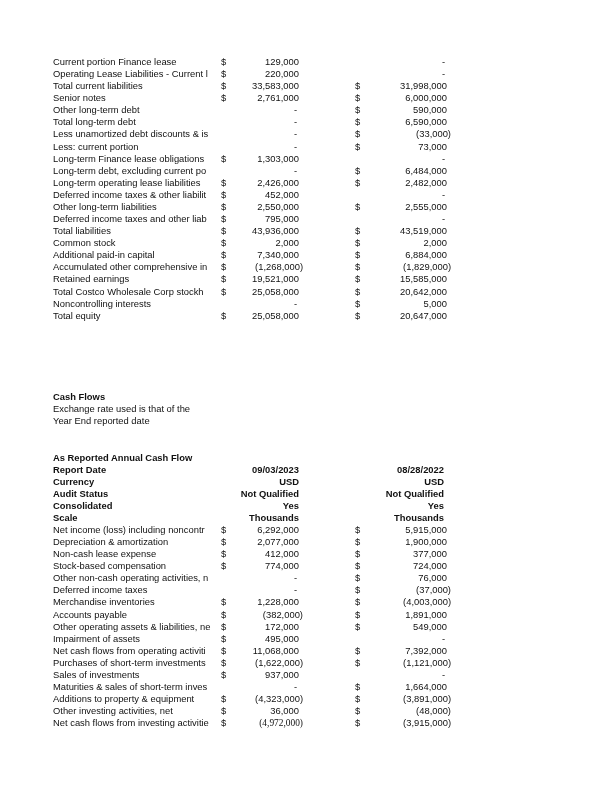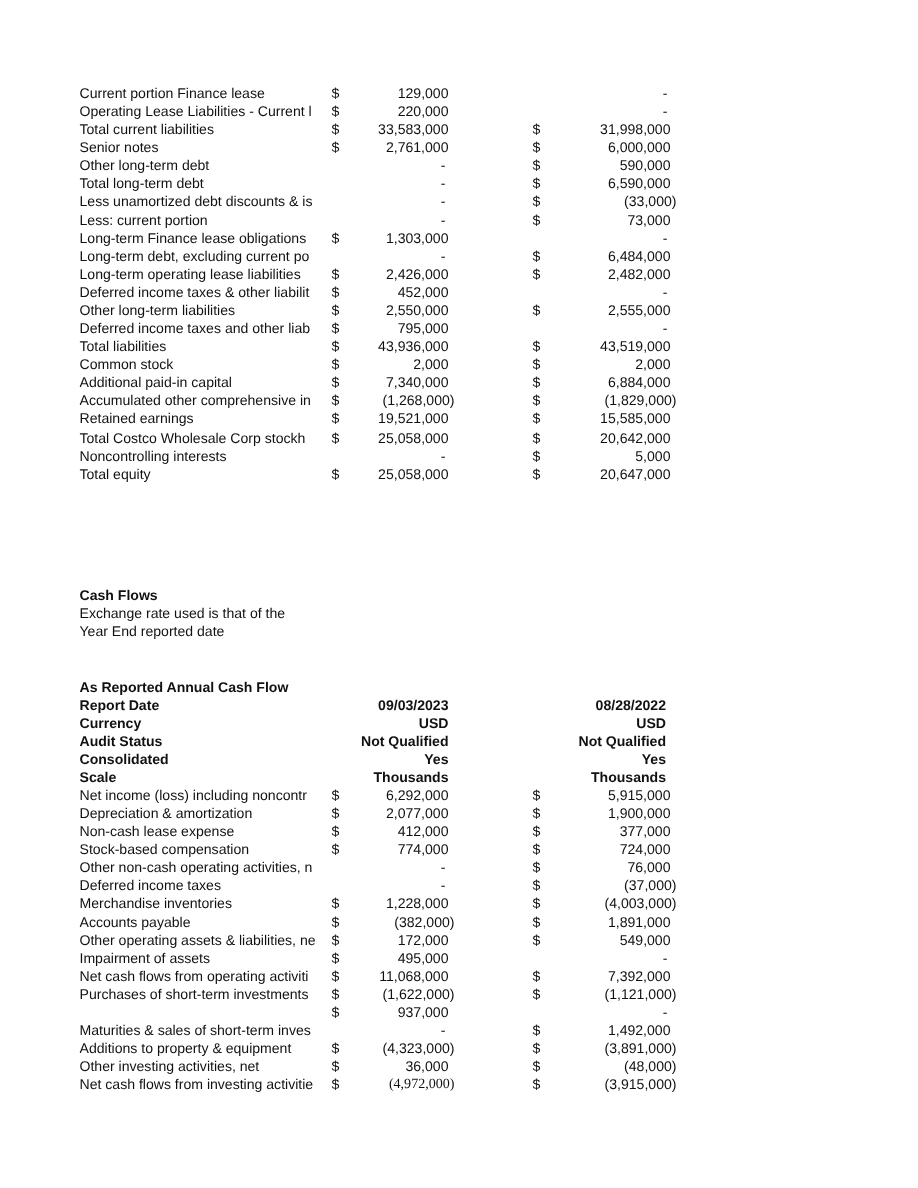--- a/index.html
+++ b/index.html
@@ -278,31 +278,32 @@
       <span class="v2">7,392,000</span>
     </div>
     <div class="row" style="top: 657px;">
       <span class="lbl">Purchases of short-term investments</span>
       <span class="d1">$</span>
       <span class="v1" style="margin-left: 4px;">(1,622,000)</span>
       <span class="d2">$</span>
       <span class="v2" style="margin-left: 4px;">(1,121,000)</span>
     </div>
     <div class="row" style="top: 669px;">
+      <span class="lbl">Sales of investments</span>
       <span class="d1">$</span>
       <span class="v1">937,000</span>
       <span class="d2"></span>
       <span class="v2" style="margin-left: -2px;">-</span>
     </div>
     <div class="row" style="top: 681px;">
       <span class="lbl">Maturities &amp; sales of short-term inves</span>
       <span class="d1"></span>
       <span class="v1" style="margin-left: -2px;">-</span>
       <span class="d2">$</span>
-      <span class="v2">1,492,000</span>
+      <span class="v2">1,664,000</span>
     </div>
     <div class="row" style="top: 693px;">
       <span class="lbl">Additions to property &amp; equipment</span>
       <span class="d1">$</span>
       <span class="v1" style="margin-left: 4px;">(4,323,000)</span>
       <span class="d2">$</span>
       <span class="v2" style="margin-left: 4px;">(3,891,000)</span>
     </div>
     <div class="row" style="top: 705px;">
       <span class="lbl">Other investing activities, net</span>

